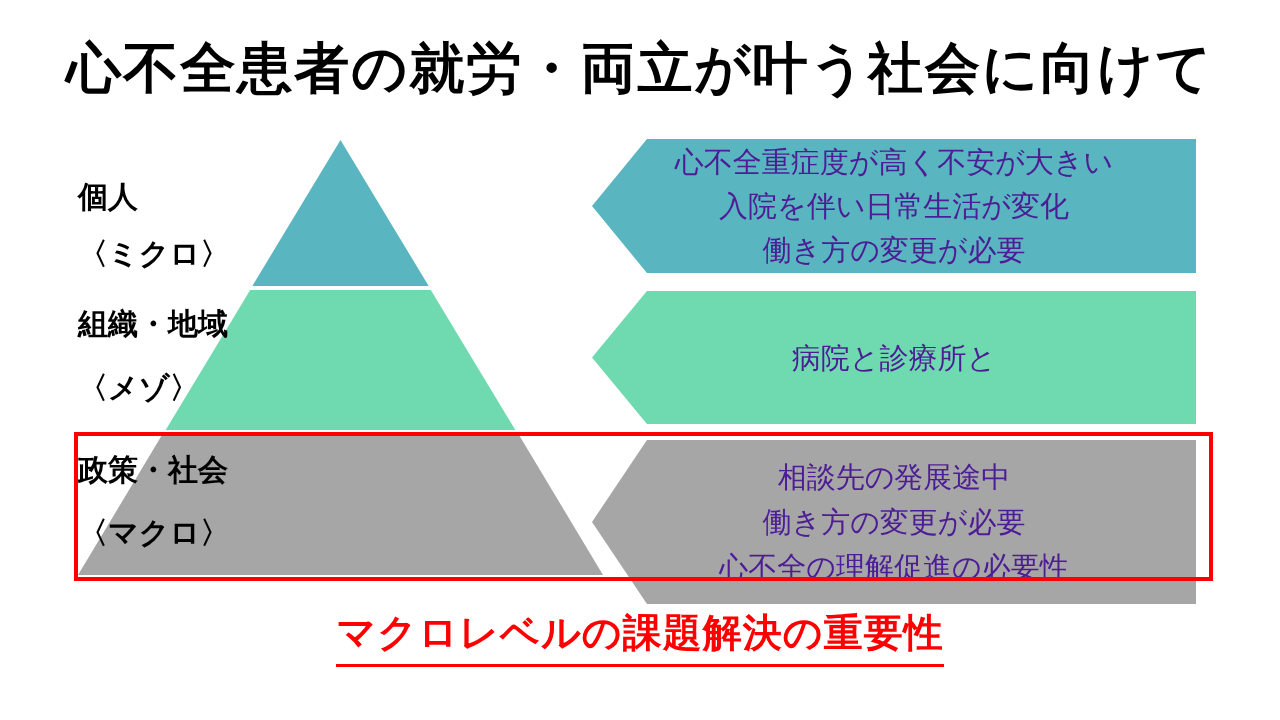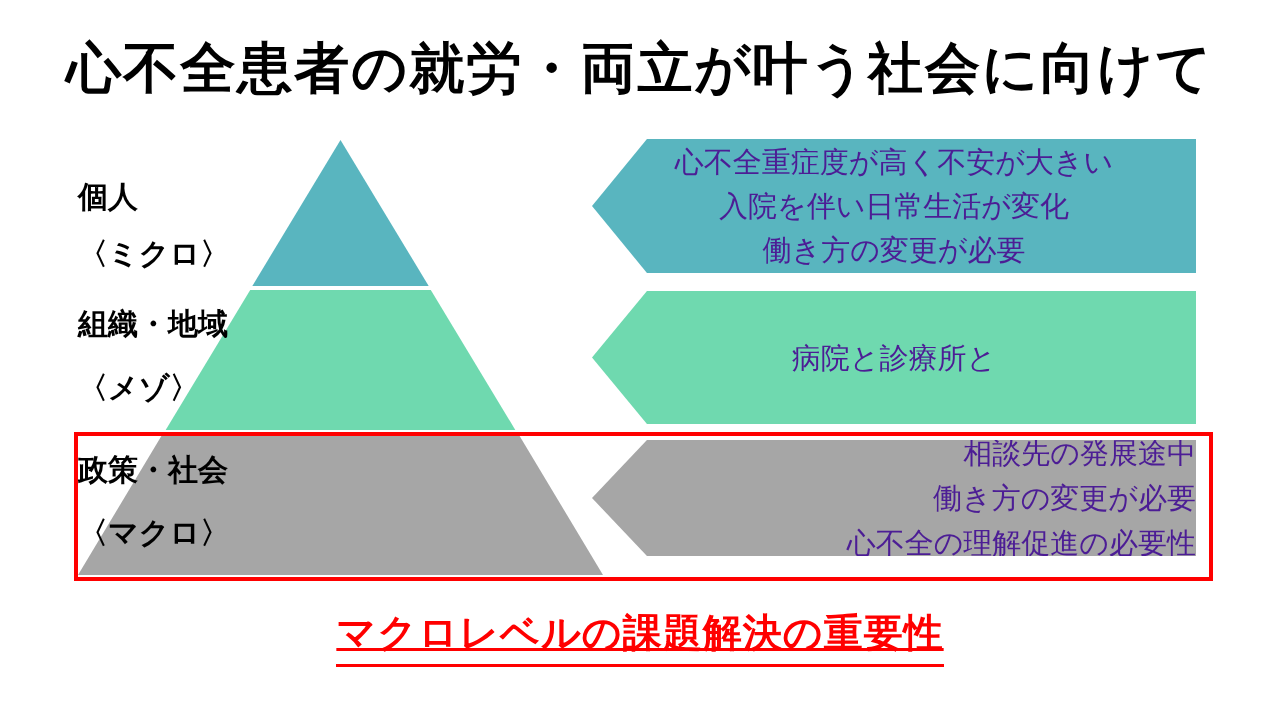--- a/index.html
+++ b/index.html
@@ -63,21 +63,21 @@
     display: flex;
     flex-direction: column;
     justify-content: center;
     text-align: center;
     font-size: 29px;
     color: #4c1d95;
     white-space: nowrap;
   }
   .arrow-1 { top: 139px; height: 134px; line-height: 44px; }
   .arrow-2 { top: 291px; height: 133px; line-height: 52px; }
-  .arrow-3 { top: 440px; height: 116px; line-height: 45px; text-align: right; }
+  .arrow-3 { top: 440px; height: 164px; line-height: 45px; }
   
   .red-box {
     position: absolute;
     left: 74px;
     top: 432px;
     width: 1139px;
     height: 149px;
     border: 4px solid #FF0000;
     z-index: 10;
     pointer-events: none;
@@ -92,21 +92,20 @@
   }
   .footer-text {
     display: inline-block;
     font-size: 39px;
     font-weight: bold;
     color: #FF0000;
     letter-spacing: 1px;
     border-bottom: 3px solid #FF0000;
     padding-bottom: 4px;
     white-space: nowrap;
-    text-decoration: underline;
   }
 </style>
 </head>
 <body>
 
 <div class="slide">
 
   <h1 class="title">心不全患者の就労・両立が叶う社会に向けて</h1>
 
   <div class="pyramid">

